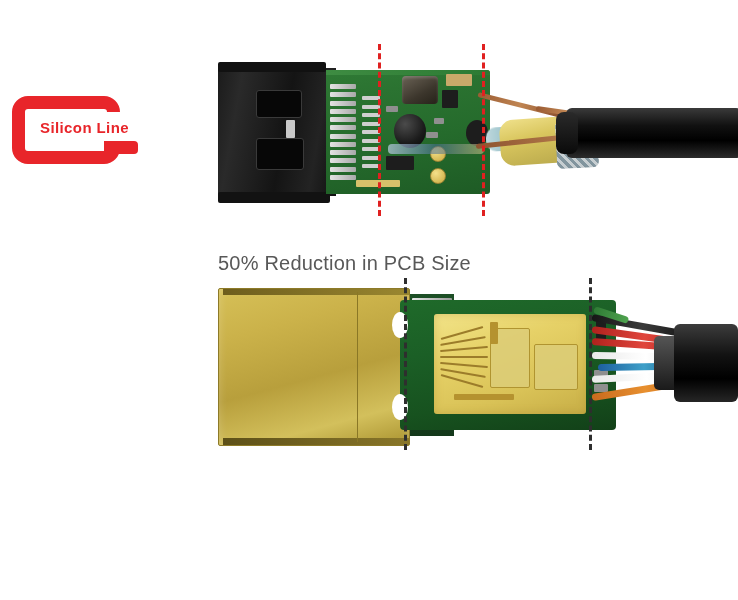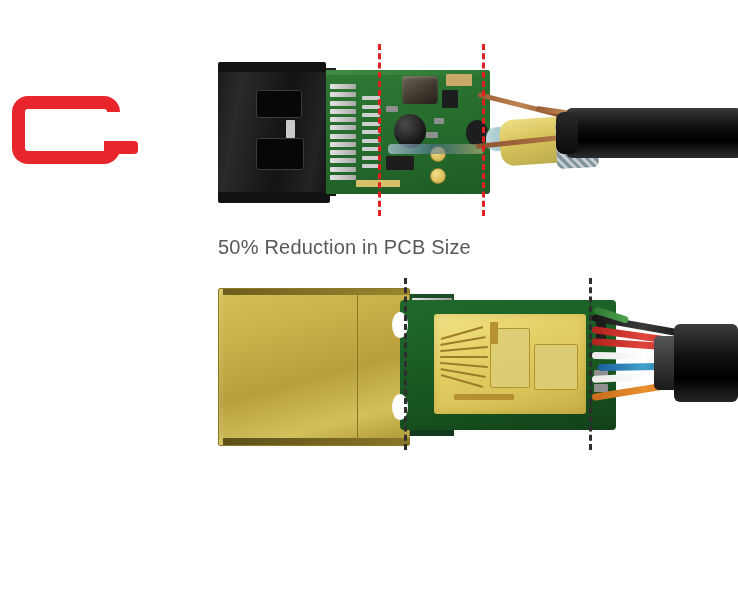--- a/index.html
+++ b/index.html
@@ -80,21 +80,21 @@
     font-size: 25px;
     color: #575757;
     letter-spacing: 0.2px;
     white-space: nowrap;
   }
 
   
   .caption {
     position: absolute;
     left: 0;
-    top: 236px;
+    top: 252px;
     width: 643px;
     text-align: center;
     font-size: 20px;
     color: #585858;
     letter-spacing: 0.2px;
   }
   .caption span { padding-left: 46px; }
 
   
   .assembly { position: absolute; }
@@ -342,20 +342,21 @@
 </style>
 </head>
 <body>
 
 <div class="stage">
 
   <div class="logo">
     <div class="logo-c"></div>
     <div class="logo-c-notch"></div>
     <div class="logo-c-tail"></div>
+    <div class="logo-text">Silicon Line</div>
   </div>
 
   <div class="assembly" id="assembly-top">
 
     <div class="hdmi-black-shell">
       <div class="shell-slot a"></div>
       <div class="shell-slot b"></div>
       <div class="shell-key"></div>
     </div>
 

